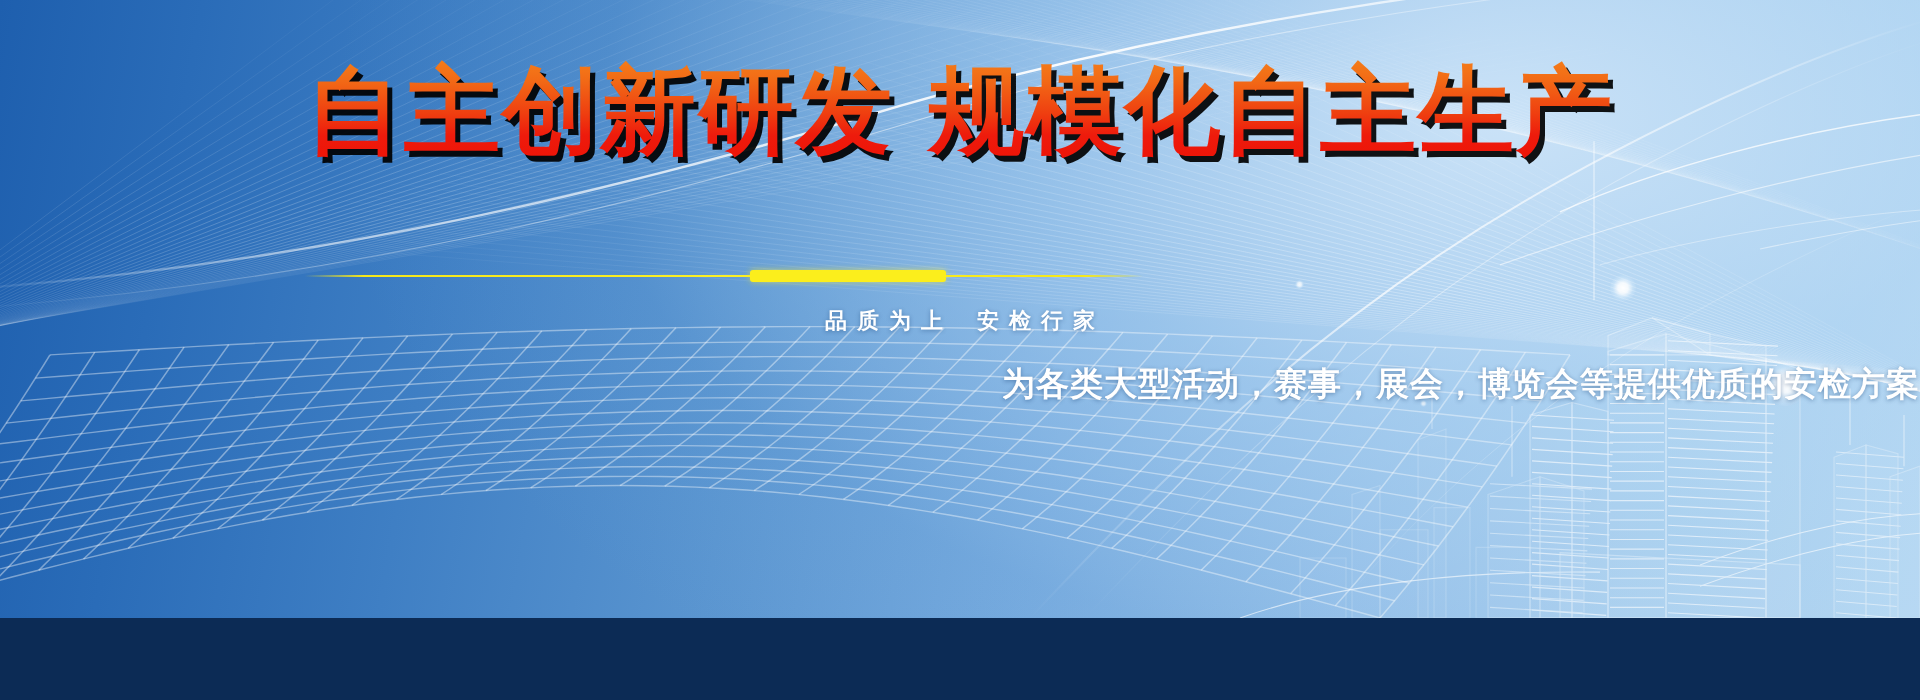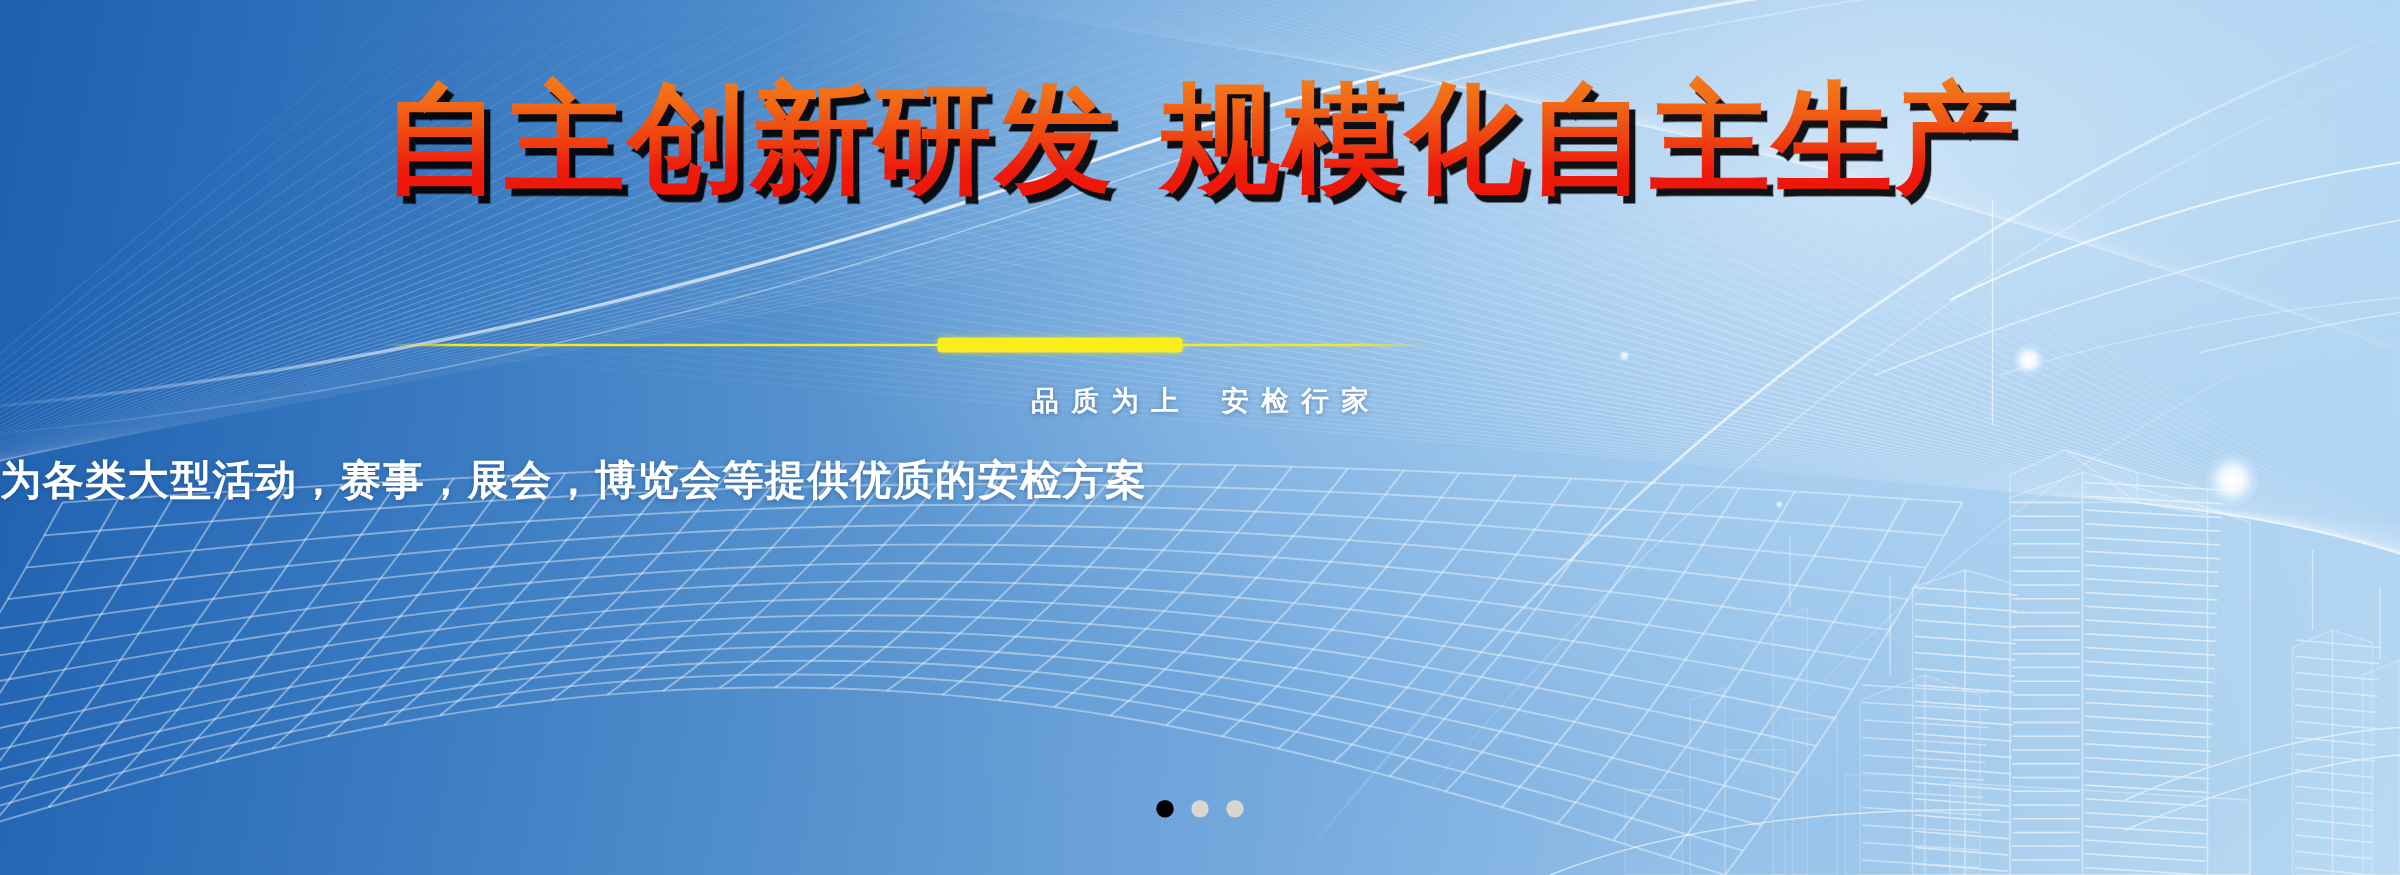--- a/index.html
+++ b/index.html
@@ -2,21 +2,21 @@
 <html><head>
 <meta charset="utf-8">
 <title>Banner</title>
 <style>
   html,body{margin:0;padding:0;background:#0c2b55;}
   body{font-family:"Liberation Sans","DejaVu Sans",sans-serif;}
 
   .banner{
     position:relative;
     width:1920px;
-    height:700px;
+    height:618px;
     overflow:hidden;
     
     background:
       radial-gradient(ellipse 1500px 900px at 1500px 120px, rgba(205,228,248,0.95) 0%, rgba(175,212,243,0.55) 32%, rgba(120,175,226,0.12) 60%, rgba(0,0,0,0) 78%),
       linear-gradient(100deg,
         #1e5fae 0%,
         #2a6cb8 10%,
         #3f7fc4 24%,
         #5a95d0 40%,
         #76aade 56%,
@@ -101,21 +101,21 @@
     letter-spacing:10px;
     text-indent:10px;
     text-shadow:0 1px 4px rgba(20,60,110,.45);
   }
   .subtitle .sep{display:inline-block;width:24px;}
 
   .tagline{
     position:absolute;
     top:362px;
     left:0;right:0;
-    text-align:left;
+    text-align:right;
     color:#ffffff;
     font-size:33px;
     font-weight:bold;
     letter-spacing:1px;
     text-shadow:0 1px 4px rgba(20,60,110,.45);
   }
 
   .dots{
     position:absolute;
     left:0;right:0;

